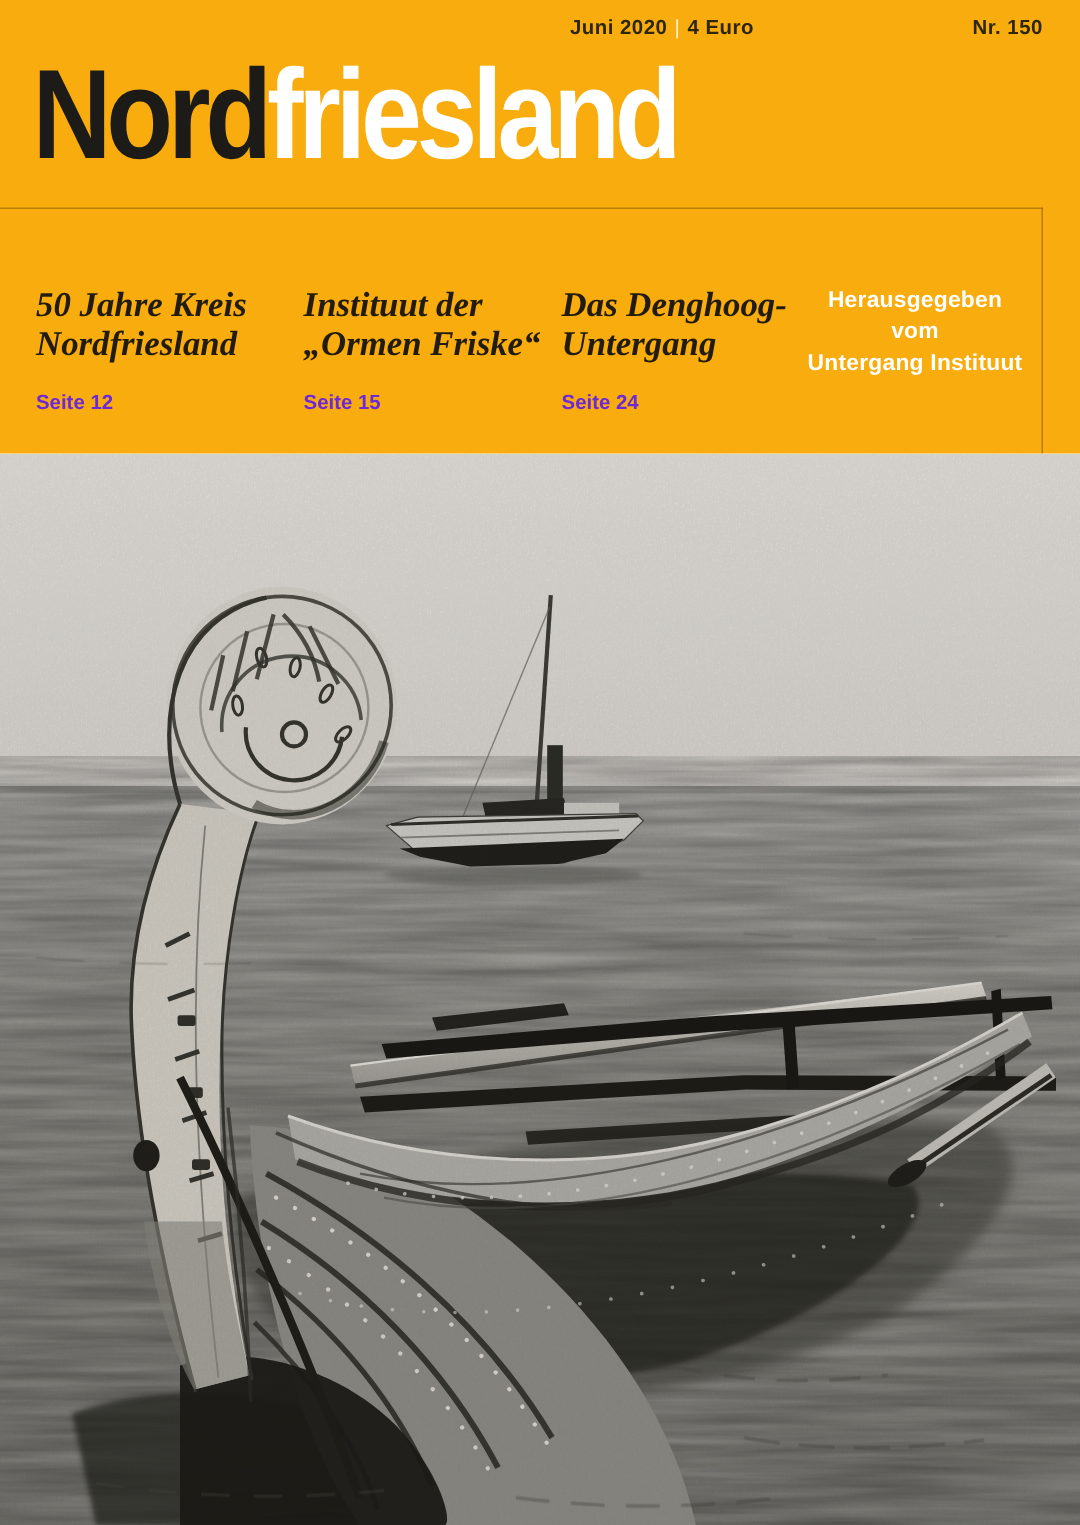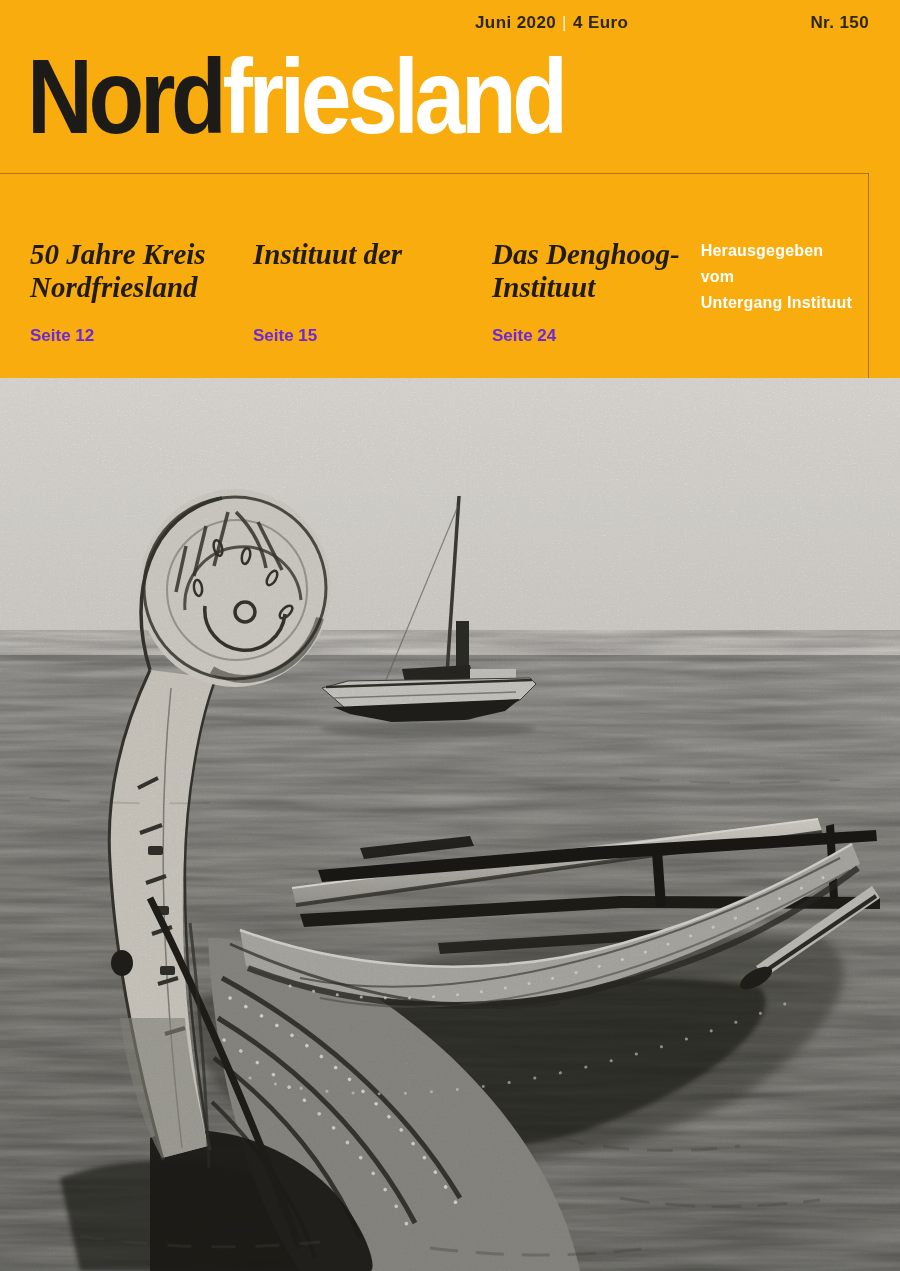--- a/index.html
+++ b/index.html
@@ -19,25 +19,25 @@
   .masthead{position:absolute;left:27px;top:43px;margin:0;font-size:106px;line-height:106px;
     font-weight:700;letter-spacing:-5px;transform:scaleX(.86);transform-origin:left top;
     white-space:nowrap;}
   .masthead .mh-black{color:#1C1B18;}
   .masthead .mh-white{color:#FFFFFF;}
   .rule-h{position:absolute;left:0;top:173px;width:869px;height:1px;background:rgba(96,64,0,.5);}
   .rule-v{position:absolute;left:868px;top:173px;width:1px;height:205px;background:rgba(96,64,0,.5);}
   .teaser{position:absolute;top:238px;}
   .teaser-1{left:30px;width:215px;}
   .teaser-2{left:253px;width:230px;}
-  .teaser-3{left:492px;width:230px;}
+  .teaser-3{left:468px;width:230px;}
   .teaser h2{margin:0;font-family:"Liberation Serif",serif;font-style:italic;font-weight:700;
     font-size:29px;line-height:33px;color:#211C0F;}
   .teaser .page{position:absolute;left:0;top:88px;font-size:17px;font-weight:700;color:#6d28d9;}
-  .publisher{position:absolute;top:238px;right:48px;text-align:left;font-size:16px;
+  .publisher{position:absolute;top:238px;right:48px;text-align:center;font-size:19px;
     line-height:26px;font-weight:700;color:#fff;letter-spacing:.2px;}
   
   .photo{position:absolute;left:0;top:378px;width:900px;height:893px;margin:0;}
   .photo svg{display:block;}
 </style>
 </head>
 <body>
 
 <div class="cover">
 
@@ -54,27 +54,27 @@
     <div class="rule-v"></div>
 
     <div class="teaser teaser-1">
       <h2><span>50 Jahre Kreis</span><br>
         <span>Nordfriesland</span></h2>
       <div class="page">Seite 12</div>
     </div>
 
     <div class="teaser teaser-2">
       <h2><span>Instituut der</span><br>
-        </h2>
+        <span>„Ormen Friske“</span></h2>
       <div class="page">Seite 15</div>
     </div>
 
     <div class="teaser teaser-3">
       <h2><span>Das Denghoog-</span><br>
-        <span>Instituut</span></h2>
+        <span>Untergang</span></h2>
       <div class="page">Seite 24</div>
     </div>
 
     <div class="publisher">
       <span>Herausgegeben</span><br>
       <span>vom</span><br>
       <span>Untergang Instituut</span>
     </div>
   </header>
 

